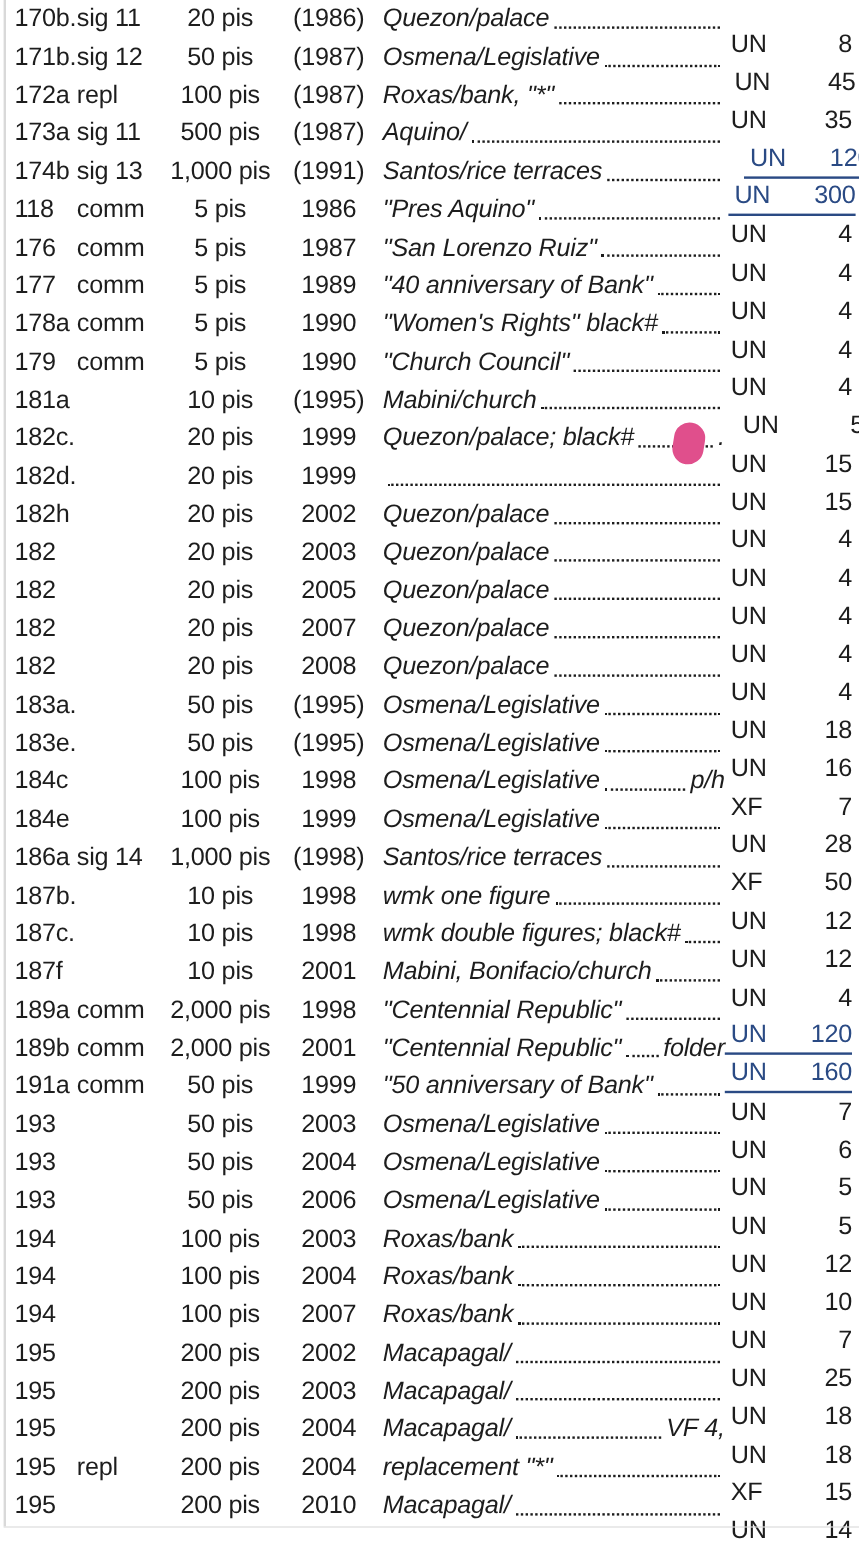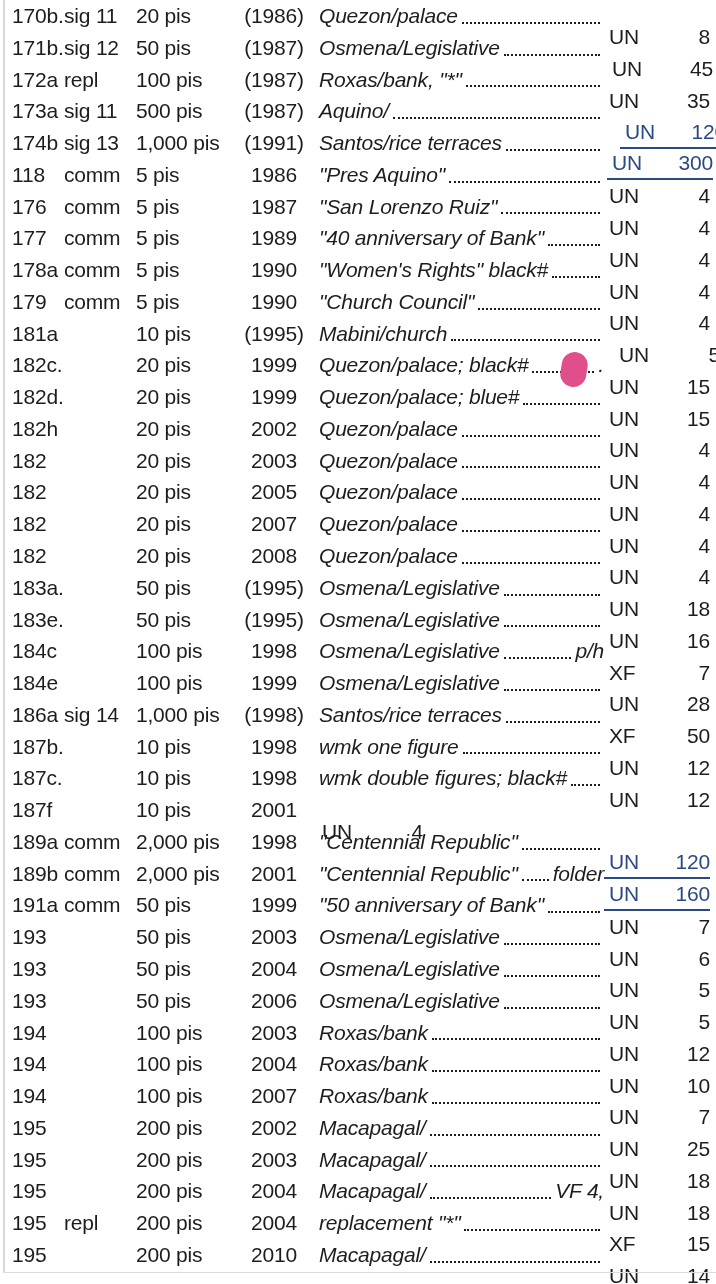--- a/index.html
+++ b/index.html
@@ -18,21 +18,21 @@
     display:flex;
     height:31.78px;
     line-height:31.78px;
     white-space:nowrap;
     padding-left:12px;
     padding-right:6px;
     position:relative;
   }
   .num{width:52px;flex:none;}
   .var{width:72px;flex:none;}
-  .denom{width:95px;flex:none;text-align:left;}
+  .denom{width:95px;flex:none;text-align:center;}
   .year{width:86px;flex:none;text-align:center;}
   .desc{flex:1;display:flex;min-width:0;padding-left:2px;font-style:italic;}
   .dtext{flex:none;}
   .leader{
     flex:1;
     min-width:6px;
     align-self:flex-end;
     border-bottom:2.6px dotted #1d1d1d;
     margin:0 4px 8px 4px;
   }
@@ -249,21 +249,20 @@
           <span class="price">15</span>
         </span>
         <div class="blob"></div>
       </div>
       <div class="row">
         <span class="num">182d.</span>
         <span class="var"></span>
         <span class="denom">20 pis</span>
         <span class="year">1999</span>
         <span class="desc">
-          <span class="dtext">Quezon/palace; blue#</span>
           <span class="leader"></span>
         </span>
         <span class="tail">
           <span class="grade">UN</span>
           <span class="price">15</span>
         </span>
       </div>
       <div class="row">
         <span class="num">182h</span>
         <span class="var"></span>
@@ -431,20 +430,24 @@
         <span class="tail">
           <span class="grade">UN</span>
           <span class="price">12</span>
         </span>
       </div>
       <div class="row">
         <span class="num">187f</span>
         <span class="var"></span>
         <span class="denom">10 pis</span>
         <span class="year">2001</span>
+        <span class="desc">
+          <span class="dtext">Mabini, Bonifacio/church</span>
+          <span class="leader"></span>
+        </span>
         <span class="tail">
           <span class="grade">UN</span>
           <span class="price">4</span>
         </span>
       </div>
       <div class="row">
         <span class="num">189a</span>
         <span class="var">comm</span>
         <span class="denom">2,000 pis</span>
         <span class="year">1998</span>

